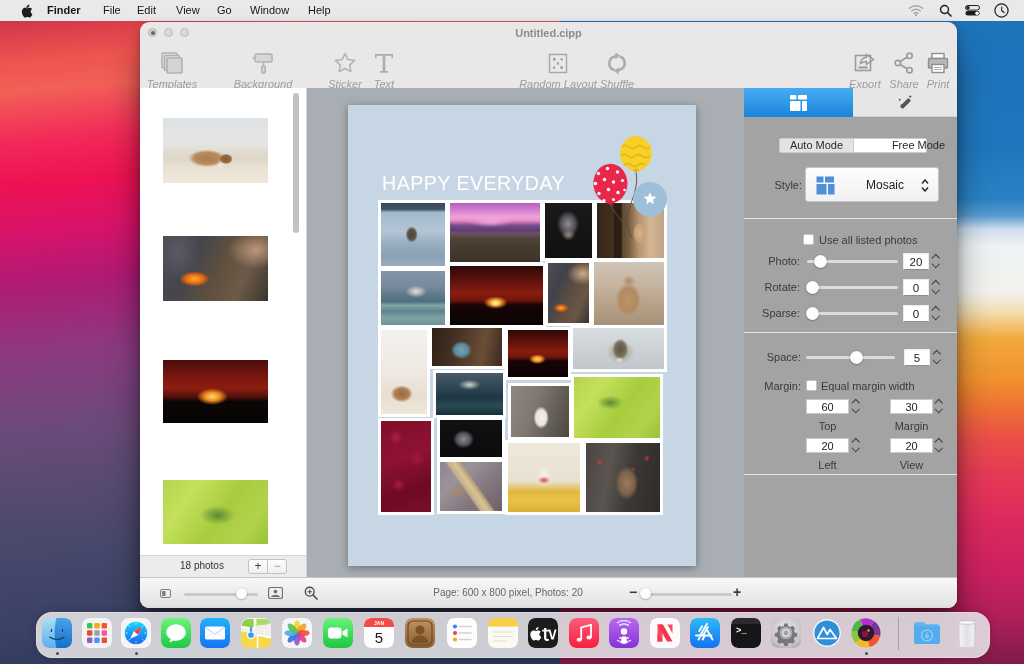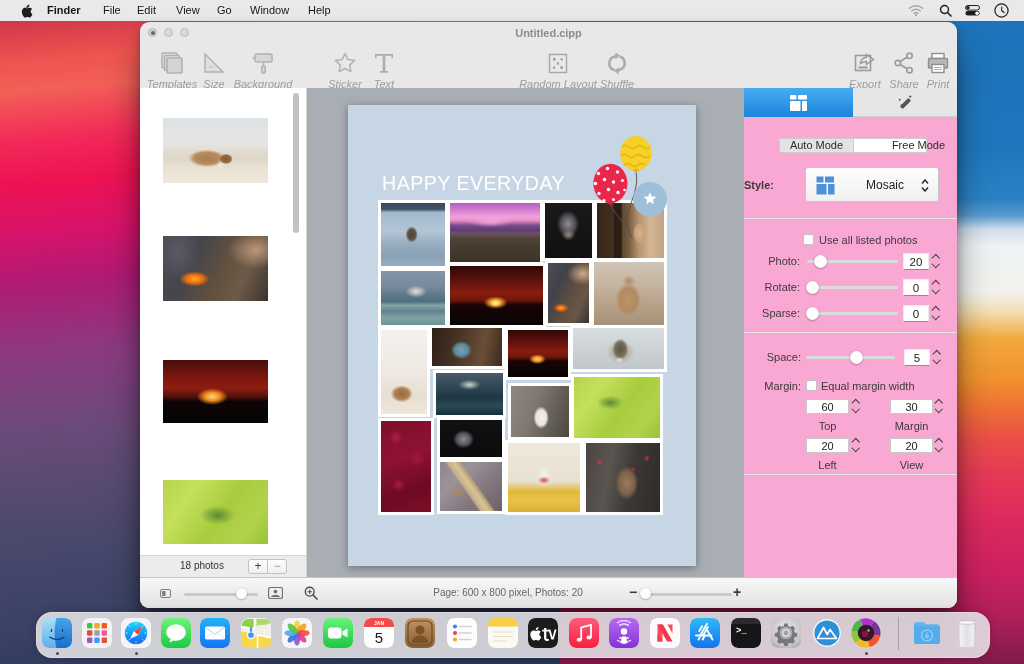--- a/index.html
+++ b/index.html
@@ -39,21 +39,21 @@
 .thumb { position:absolute; left:23px; width:105px; }
 
 #sbfoot { left:0; top:533px; width:167px; height:22px; background:#ecebed; border-top:1px solid #d6d6d6; border-right:1px solid #d2d2d2; font-size:10px; color:#333; }
 
 #stage { left:167px; top:66px; width:437px; height:489px; background:#a9aeb4; }
 #page { left:41px; top:17px; width:348px; height:461px; background:#c7d6e4; box-shadow:0 2px 8px rgba(0,0,0,0.35); }
 .tile { position:absolute; background:#fff; }
 .tile > div { position:absolute; left:3px; top:3px; right:3px; bottom:3px; }
 #happy { left:34px; top:67px; font-size:21px; line-height:21px; letter-spacing:0.5px; color:#fff; transform:scaleX(0.934); transform-origin:0 0; white-space:nowrap; }
 
-#panel { left:604px; top:66px; width:213px; height:489px; background:#f9a8d4; }
+#panel { left:604px; top:66px; width:213px; height:489px; background:#a3a3a3; }
 .ptab { position:absolute; top:0; height:29px; }
 .prow { position:absolute; font-size:11px; color:#3a3a3a; }
 .pdiv { position:absolute; left:0; width:213px; height:1px; background:#e4e4e4; }
 .slider { position:absolute; height:3px; border-radius:2px; background:#dcdcdc; }
 .sthumb { position:absolute; width:13px; height:13px; border-radius:50%; background:#fdfdfd; box-shadow:0 0.5px 2px rgba(0,0,0,0.45); top:-5px; }
 .vbox { position:absolute; width:26px; height:17px; border:1px solid #ececec; border-bottom:1px solid #8e8e8e; background:#fff; font-size:11.5px; color:#1c1c1c; text-align:center; line-height:16px; }
 .stepper { position:absolute; width:10px; height:15px; }
 .stepper:before { content:""; position:absolute; left:2px; top:2px; width:4.5px; height:4.5px; border-left:1.8px solid #3a3a3a; border-top:1.8px solid #3a3a3a; transform:rotate(45deg); }
 .stepper:after { content:""; position:absolute; left:2px; bottom:2px; width:4.5px; height:4.5px; border-right:1.8px solid #3a3a3a; border-bottom:1.8px solid #3a3a3a; transform:rotate(45deg); }
 .cbox { position:absolute; width:11px; height:11px; border:1px solid #c2c2c2; border-radius:2px; background:#fff; }
@@ -114,28 +114,20 @@
   <div class="abs" id="toolbar">
     <div class="tbi" style="left:-8px; top:6px; width:80px;">
       <svg width="26" height="26" viewBox="0 0 26 26">
           <g fill="none" stroke="#b2b2b2" stroke-width="1.6">
             <rect x="3" y="3" width="15" height="15" rx="1" fill="#e3e1e2"></rect>
             <rect x="5.5" y="5.5" width="15" height="15" rx="1" fill="#dcdadb"></rect>
             <rect x="8" y="8" width="15" height="15" rx="1" fill="#d5d3d4"></rect>
           </g>
         </svg>
       Templates</div>
-    <div class="tbi" style="left:34px; top:6px; width:80px;">
-      <svg width="26" height="26" viewBox="0 0 26 26">
-          <g fill="none" stroke="#b2b2b2" stroke-width="1.5">
-            <path d="M4 22 L22 22 L4 4 Z" fill="#e0dedf"></path>
-            <path d="M8 18 l2 -2 M11 18 l1.5 -1.5" stroke-width="1"></path>
-          </g>
-        </svg>
-      Size</div>
     <div class="tbi" style="left:83px; top:6px; width:80px;">
       <svg width="26" height="26" viewBox="0 0 26 26">
           <g fill="none" stroke="#b2b2b2" stroke-width="1.5">
             <rect x="5" y="4" width="17" height="8" rx="1.5" fill="#d8d6d7"></rect>
             <path d="M5 8 L2.5 8"></path>
             <path d="M13.5 12 L13.5 16"></path>
             <rect x="11.8" y="16" width="3.4" height="7" rx="1" fill="#d8d6d7"></rect>
           </g>
         </svg>
       Background</div>
@@ -405,21 +397,21 @@
             <path d="M4.6 9.8 l0.4 1 1 0.4 -1 0.4 -0.4 1 -0.4 -1 -1 -0.4 1 -0.4 Z"></path>
           </g>
         </svg>
     </div>
 
     <div class="abs" style="left:35px; top:50px; width:148px; height:15px; border:1px solid #cccccc; border-radius:2px; background:#fff; font-size:11px; color:#2c2c2c;">
       <div style="position:absolute; left:0; top:0; width:74px; height:13px; background:#e3e3e3; border-right:1px solid #cccccc; text-align:center; line-height:13px;">Auto Mode</div>
       <div style="position:absolute; left:75px; top:0; width:71px; height:13px; text-align:center; line-height:13px;margin-left:28px;">Free Mode</div>
     </div>
 
-    <div class="prow" style="left:0; top:91px; width:58px; text-align:left;font-weight:bold;">Style:</div>
+    <div class="prow" style="left:0; top:91px; width:58px; text-align:right;">Style:</div>
     <div class="abs" style="left:61px; top:79px; width:134px; height:35px; border:1px solid #c6c6c6; border-radius:3px; background:linear-gradient(#fefefe,#f0f0f0);">
       <svg style="position:absolute;left:10px;top:8px;" width="19" height="19" viewBox="0 0 19 19">
           <g fill="#4d90d7">
             <rect x="0.5" y="0.5" width="7" height="6"></rect>
             <rect x="9" y="0.5" width="9" height="6"></rect>
             <rect x="0.5" y="8" width="10" height="10.5"></rect>
             <rect x="12" y="8" width="6.5" height="10.5"></rect>
           </g>
         </svg>
       <span style="position:absolute; left:12px; top:10px; width:134px; text-align:center; font-size:12px; color:#1c1c1c;">Mosaic</span>

